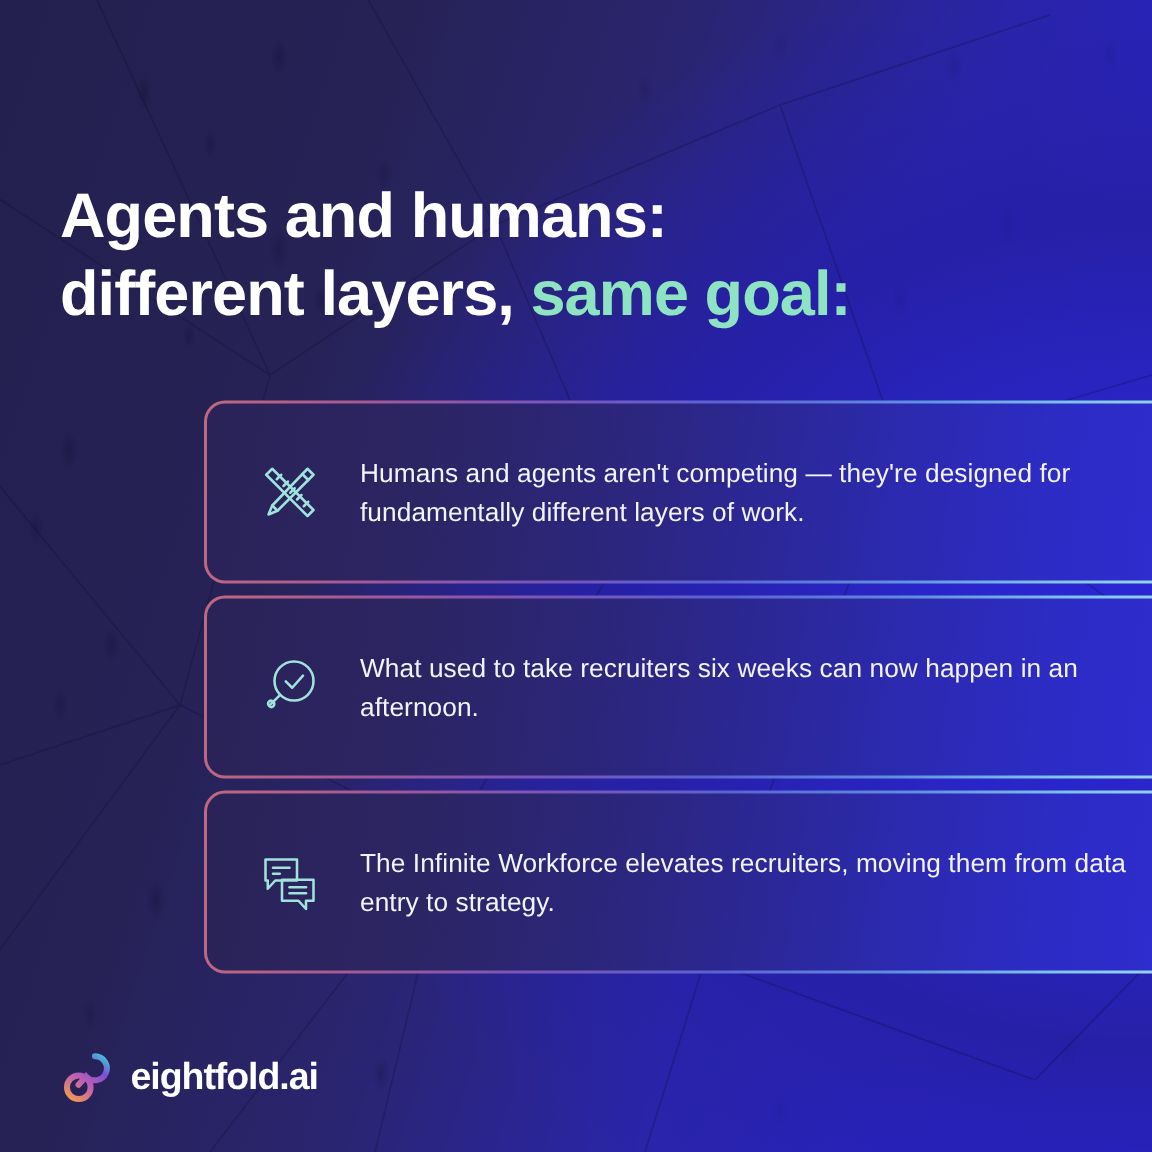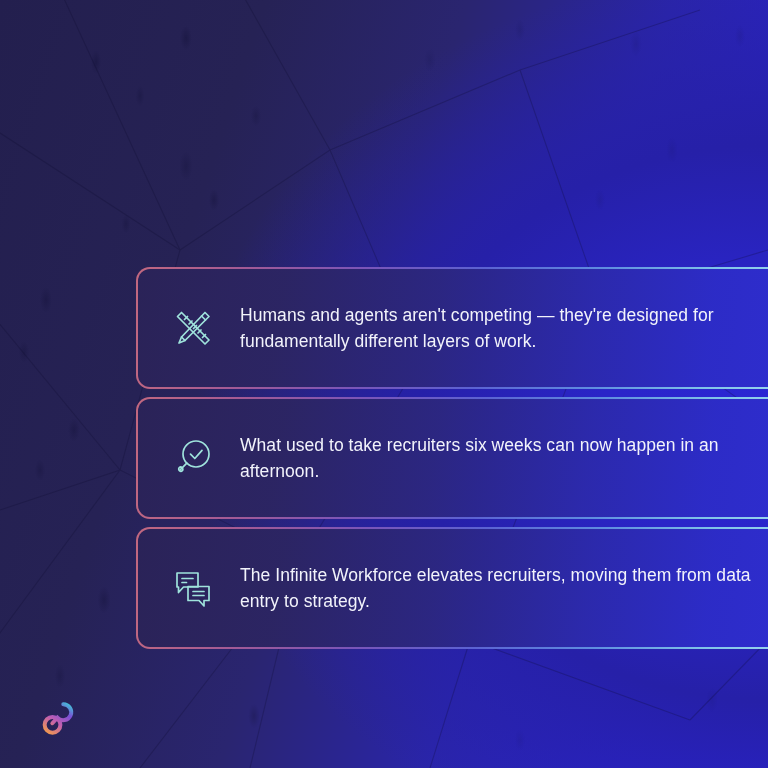--- a/index.html
+++ b/index.html
@@ -171,20 +171,24 @@
       <path d="M420 360 L600 300"></path>
       <path d="M300 560 L250 768"></path>
       <path d="M470 640 L430 768"></path>
       <path d="M690 720 L768 640"></path>
       <path d="M-20 660 L120 470"></path>
       <path d="M140 768 L300 560"></path>
       <path d="M768 420 L600 300"></path>
     </g>
   </svg>
 
+  <h1 class="heading">
+    <span>Agents and humans:</span><br>
+    <span>different layers, </span><span class="accent">same goal:</span>
+  </h1>
 
   <div class="cards">
 
     <div class="card">
       <div class="card-inner">
         <div class="card-icon">
           <svg width="46" height="46" viewBox="0 0 46 46" fill="none" stroke="currentColor" stroke-width="1.7" stroke-linecap="round" stroke-linejoin="round">
 
             <path d="M7.5 11.5 L11.5 7.5 L39 35 L35 39 Z"></path>
             <path d="M14.5 14.5 L17.5 11.5"></path>
@@ -242,15 +246,16 @@
           <stop offset="0.28" stop-color="#7a4fd6"></stop>
           <stop offset="0.62" stop-color="#c15fb0"></stop>
           <stop offset="1" stop-color="#f0984f"></stop>
         </linearGradient>
       </defs>
       <g stroke="url(#lg)" stroke-width="4.2" stroke-linecap="round" fill="none">
         <path d="M24.5 5.5 a8.4 8.4 0 1 1 -6.2 14.1 L13 25.5"></path>
         <circle cx="13.2" cy="27.2" r="8.3"></circle>
       </g>
     </svg>
+    <span class="logo-text">eightfold.ai</span>
   </div>
 
 </div>
 
 </body></html>

